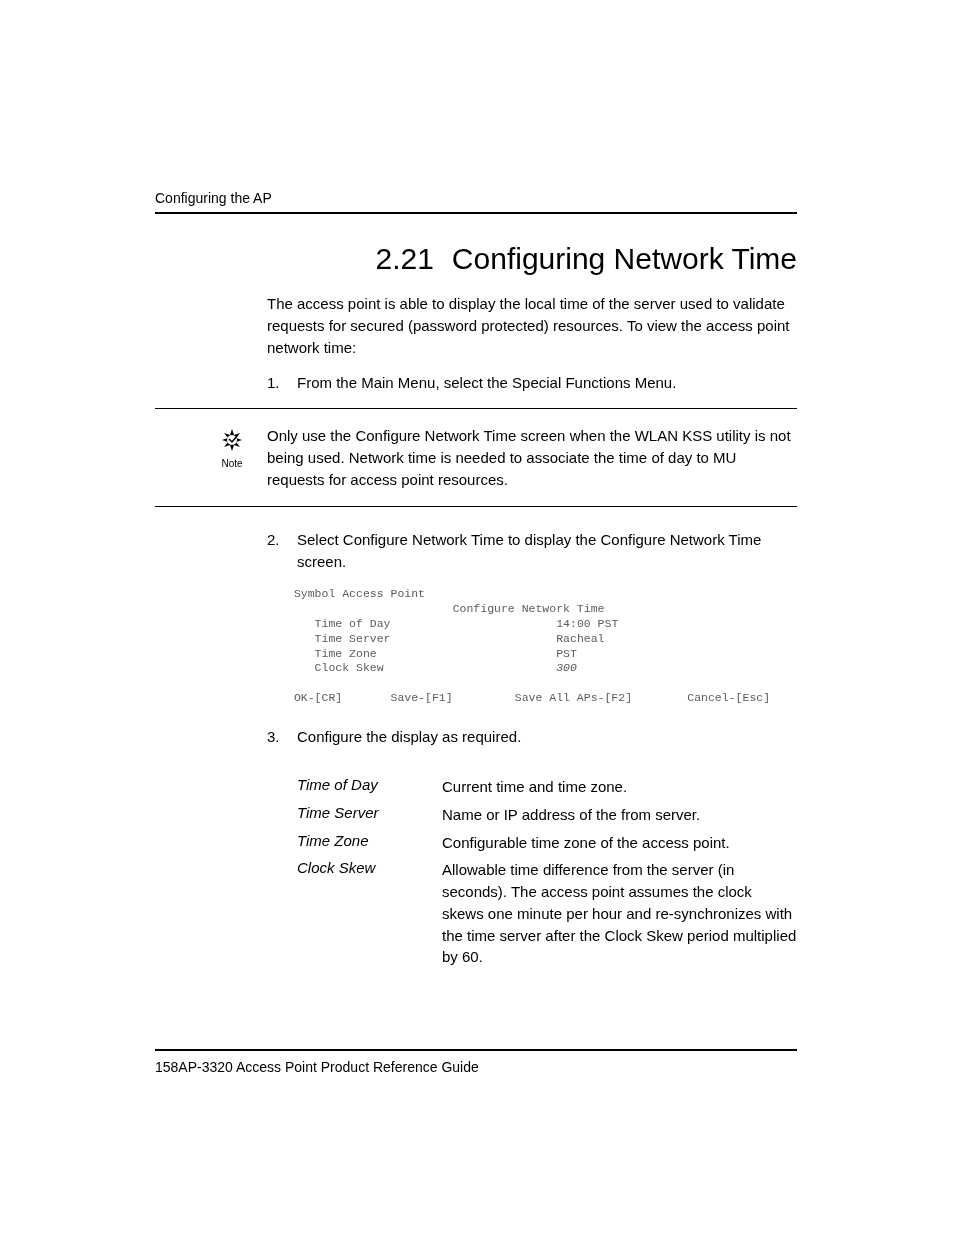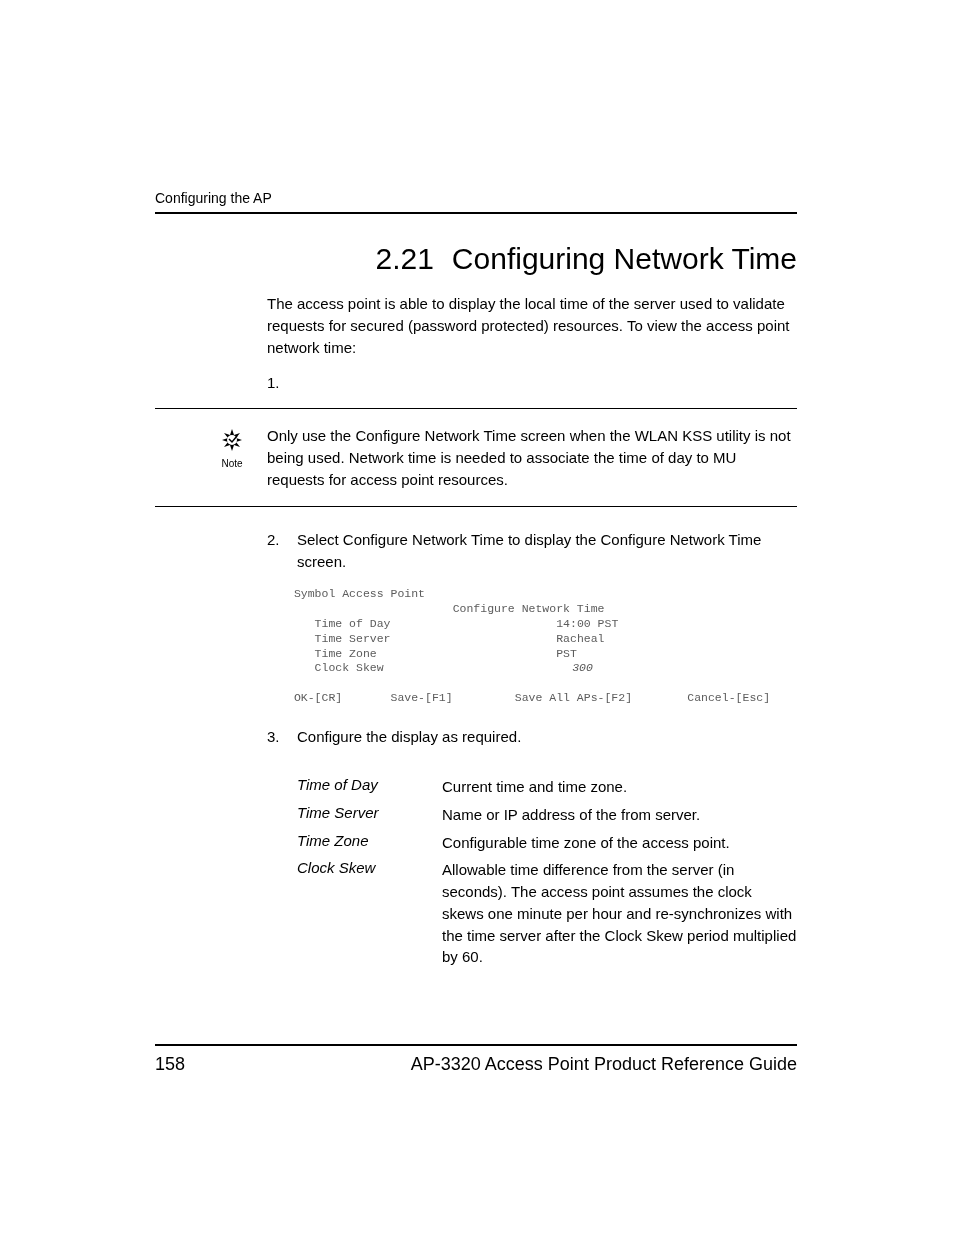--- a/index.html
+++ b/index.html
@@ -54,59 +54,60 @@
   .note-label { font-size: 10px; margin-top: 2px; }
   .note-text { flex: 1; line-height: 1.45; }
   .terminal {
     font-family: "Courier New", monospace;
     font-size: 11.5px;
     color: #5c5c5c;
     white-space: pre;
     margin: 4px 0 20px 20px;
     line-height: 1.3;
   }
-  .terminal .ital { font-style: italic; margin-left: 16px; }
+  .terminal .ital { font-style: italic; }
   .settings-table { margin-left: 30px; }
   .settings-row { display: flex; margin-bottom: 6px; }
   .settings-row .label {
     width: 145px;
     flex: none;
     font-style: italic;
   }
   .settings-row .desc {
     flex: 1;
     line-height: 1.45;
   }
   .footer {
     position: absolute;
     left: 155px;
     right: 157px;
     bottom: 160px;
   }
   .footer-rule { border-top: 2px solid #000; margin-bottom: 8px; }
-  .footer-line { display: flex; justify-content: space-between; font-size: 18px; gap: 12px; }
+  .footer-line { display: flex; justify-content: flex-start; font-size: 14px; }
 </style>
 </head>
 <body>
 
 <div class="page">
 
   <div class="running-head">Configuring the AP</div>
   <div class="top-rule"></div>
 
   <h2 class="section-title">
     <span class="num">2.21</span>
     <span>Configuring Network Time</span>
   </h2>
 
   <div class="indent-block">
     <p class="para">The access point is able to display the local time of the server used to validate requests for secured (password protected) resources. To view the access point network time:</p>
 
     <div class="ol-item">
       <span class="marker">1.</span>
+      <span>From the Main Menu, select the Special Functions Menu.</span>
     </div>
   </div>
 
   <div class="rule-thin"></div>
 
   <div class="note-row">
     <div class="note-icon-col">
       <svg width="34" height="30" viewBox="0 0 34 30">
         <g fill="#000">
           <path d="M17 3 L19 9 L25 7 L21 12 L27 14 L21 16 L25 21 L19 19 L17 25 L15 19 L9 21 L13 16 L7 14 L13 12 L9 7 L15 9 Z"></path>

